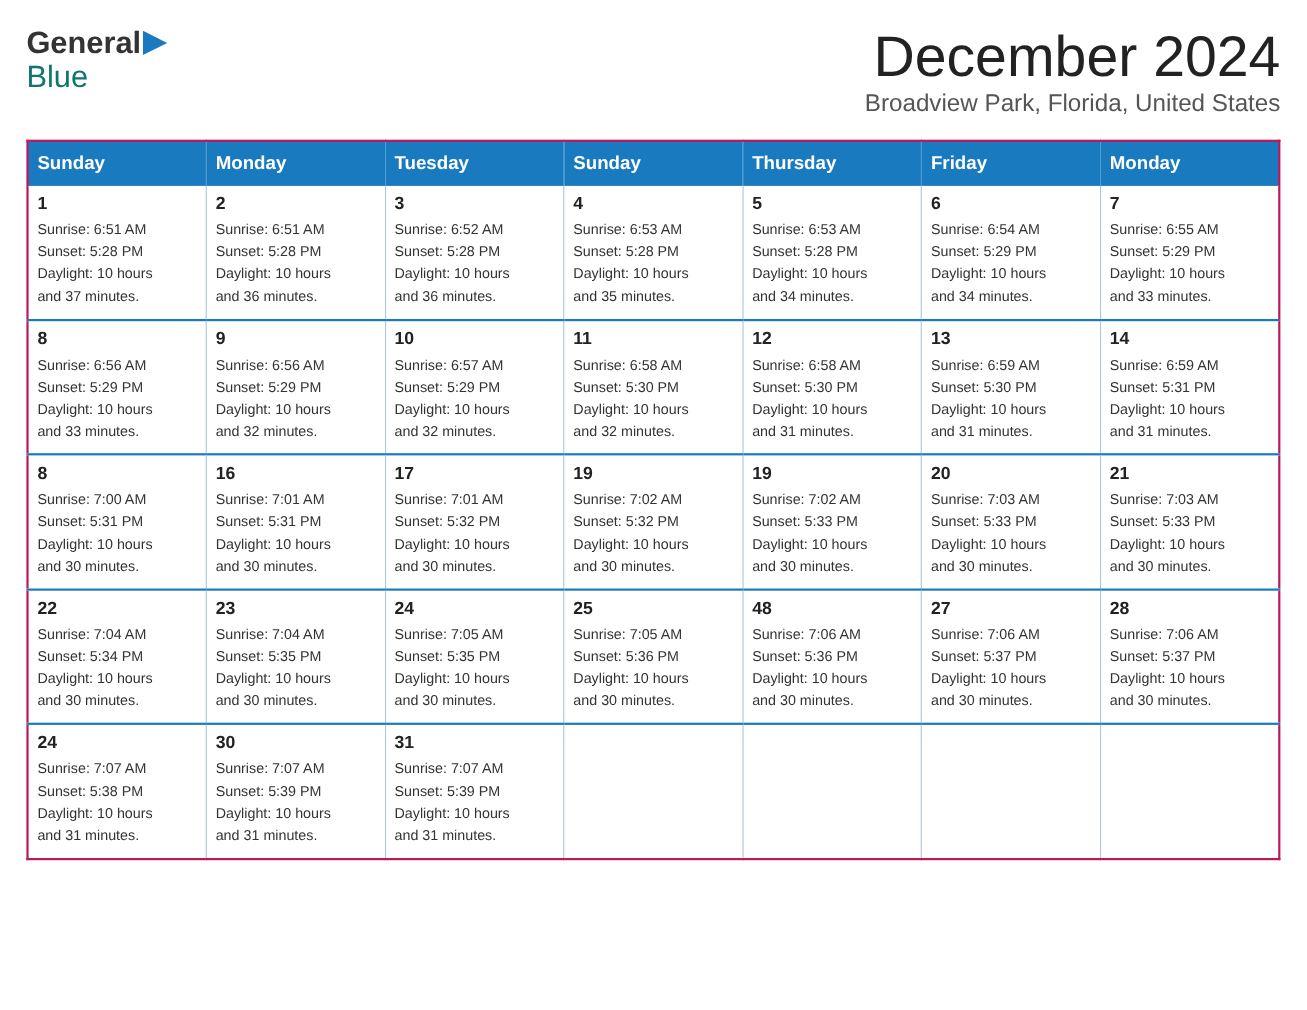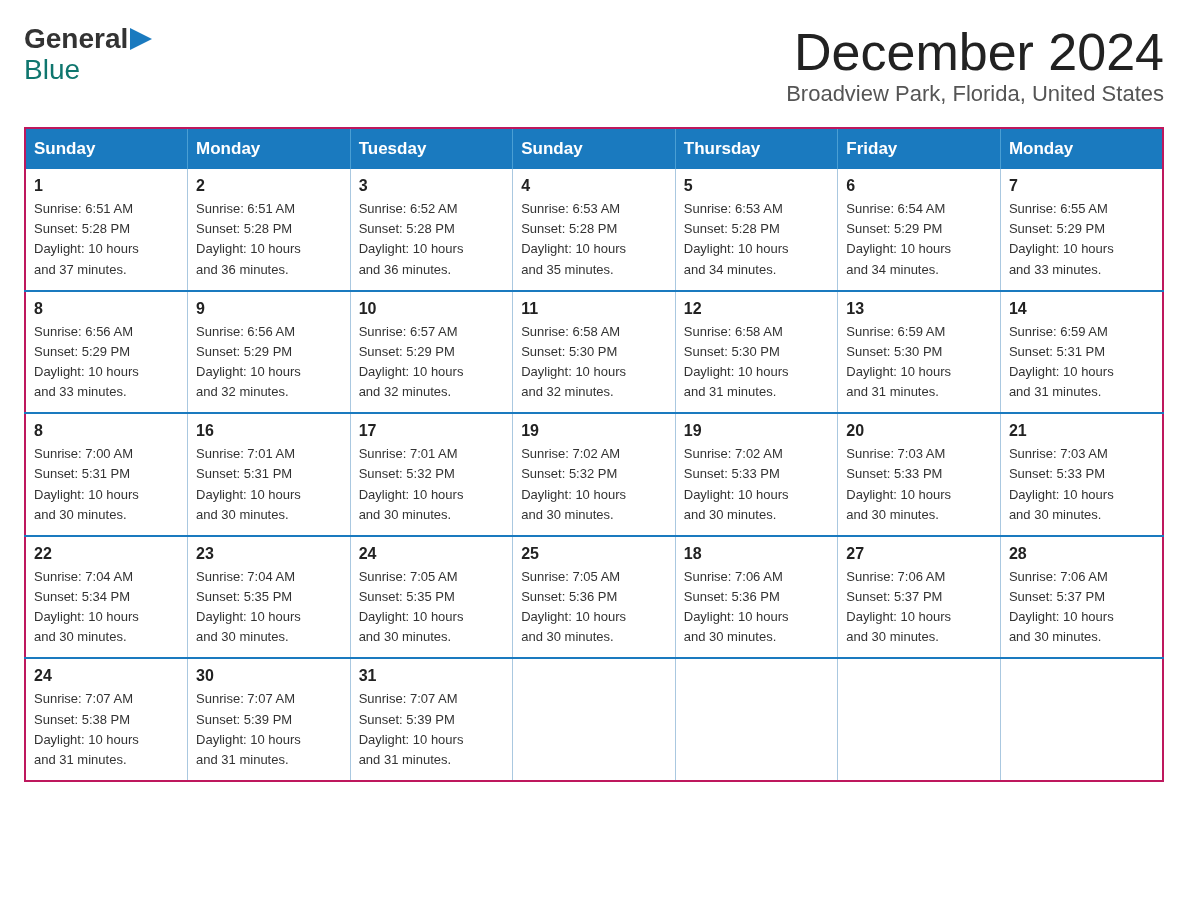--- a/index.html
+++ b/index.html
@@ -367,21 +367,21 @@
         <td>
         <span class="day-number">25</span>
         <div class="day-info">
           Sunrise: 7:05 AM<br>
           Sunset: 5:36 PM<br>
           Daylight: 10 hours<br>
           and 30 minutes.
         </div>
       </td>
         <td>
-        <span class="day-number">18</span>
+        <span class="day-number">48</span>
         <div class="day-info">
           Sunrise: 7:06 AM<br>
           Sunset: 5:36 PM<br>
           Daylight: 10 hours<br>
           and 30 minutes.
         </div>
       </td>
         <td>
         <span class="day-number">27</span>
         <div class="day-info">

